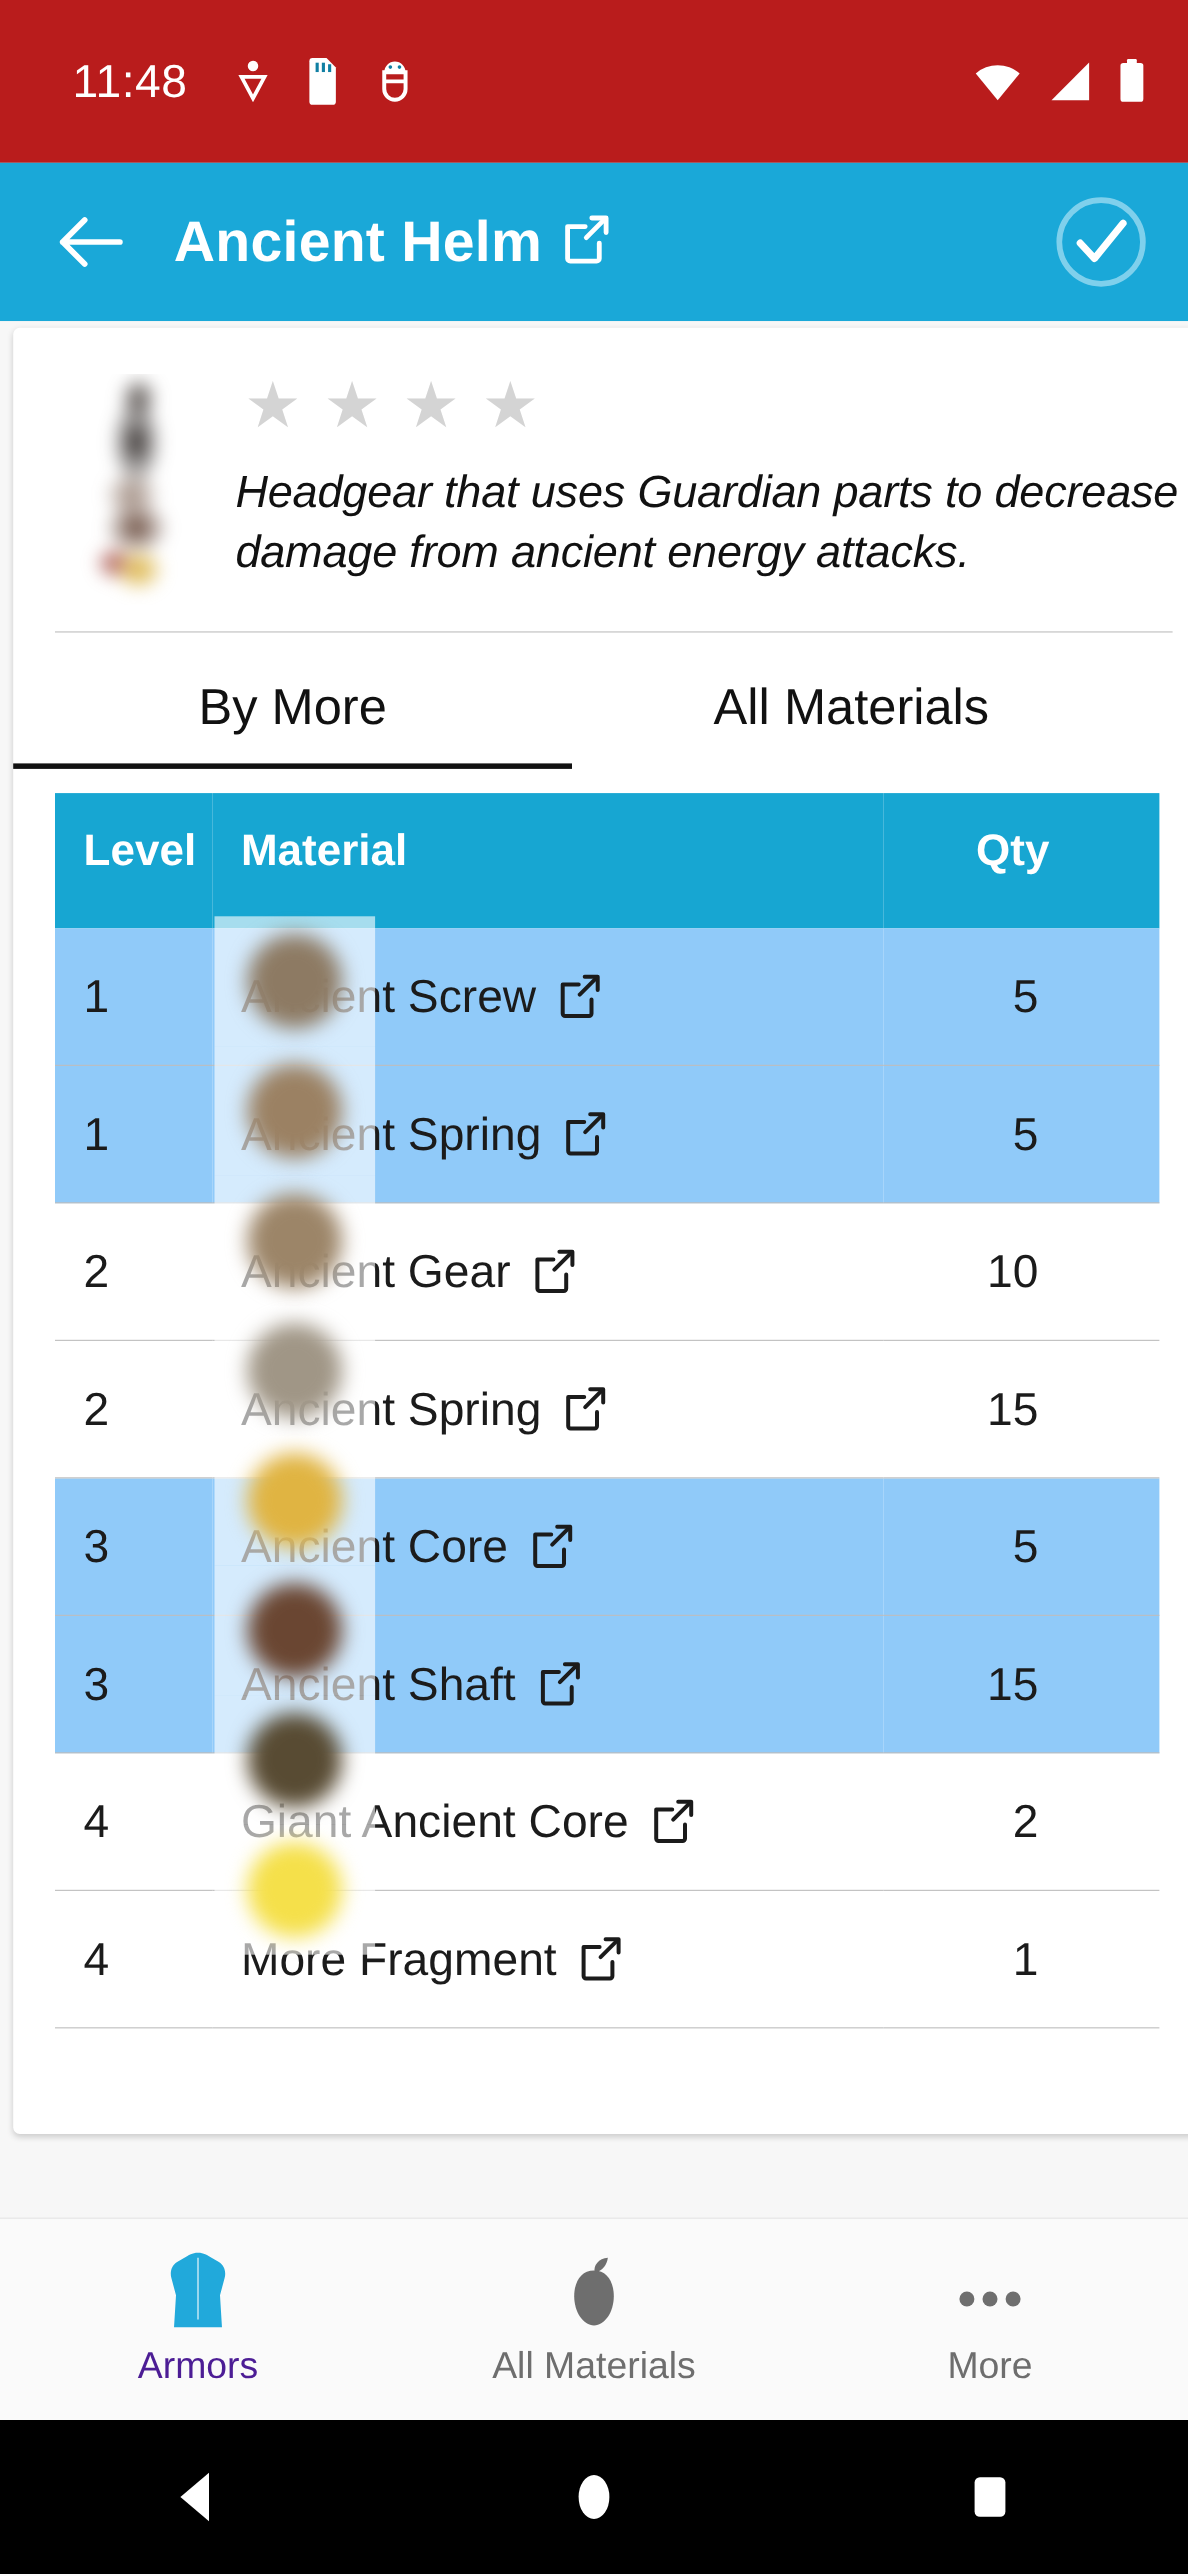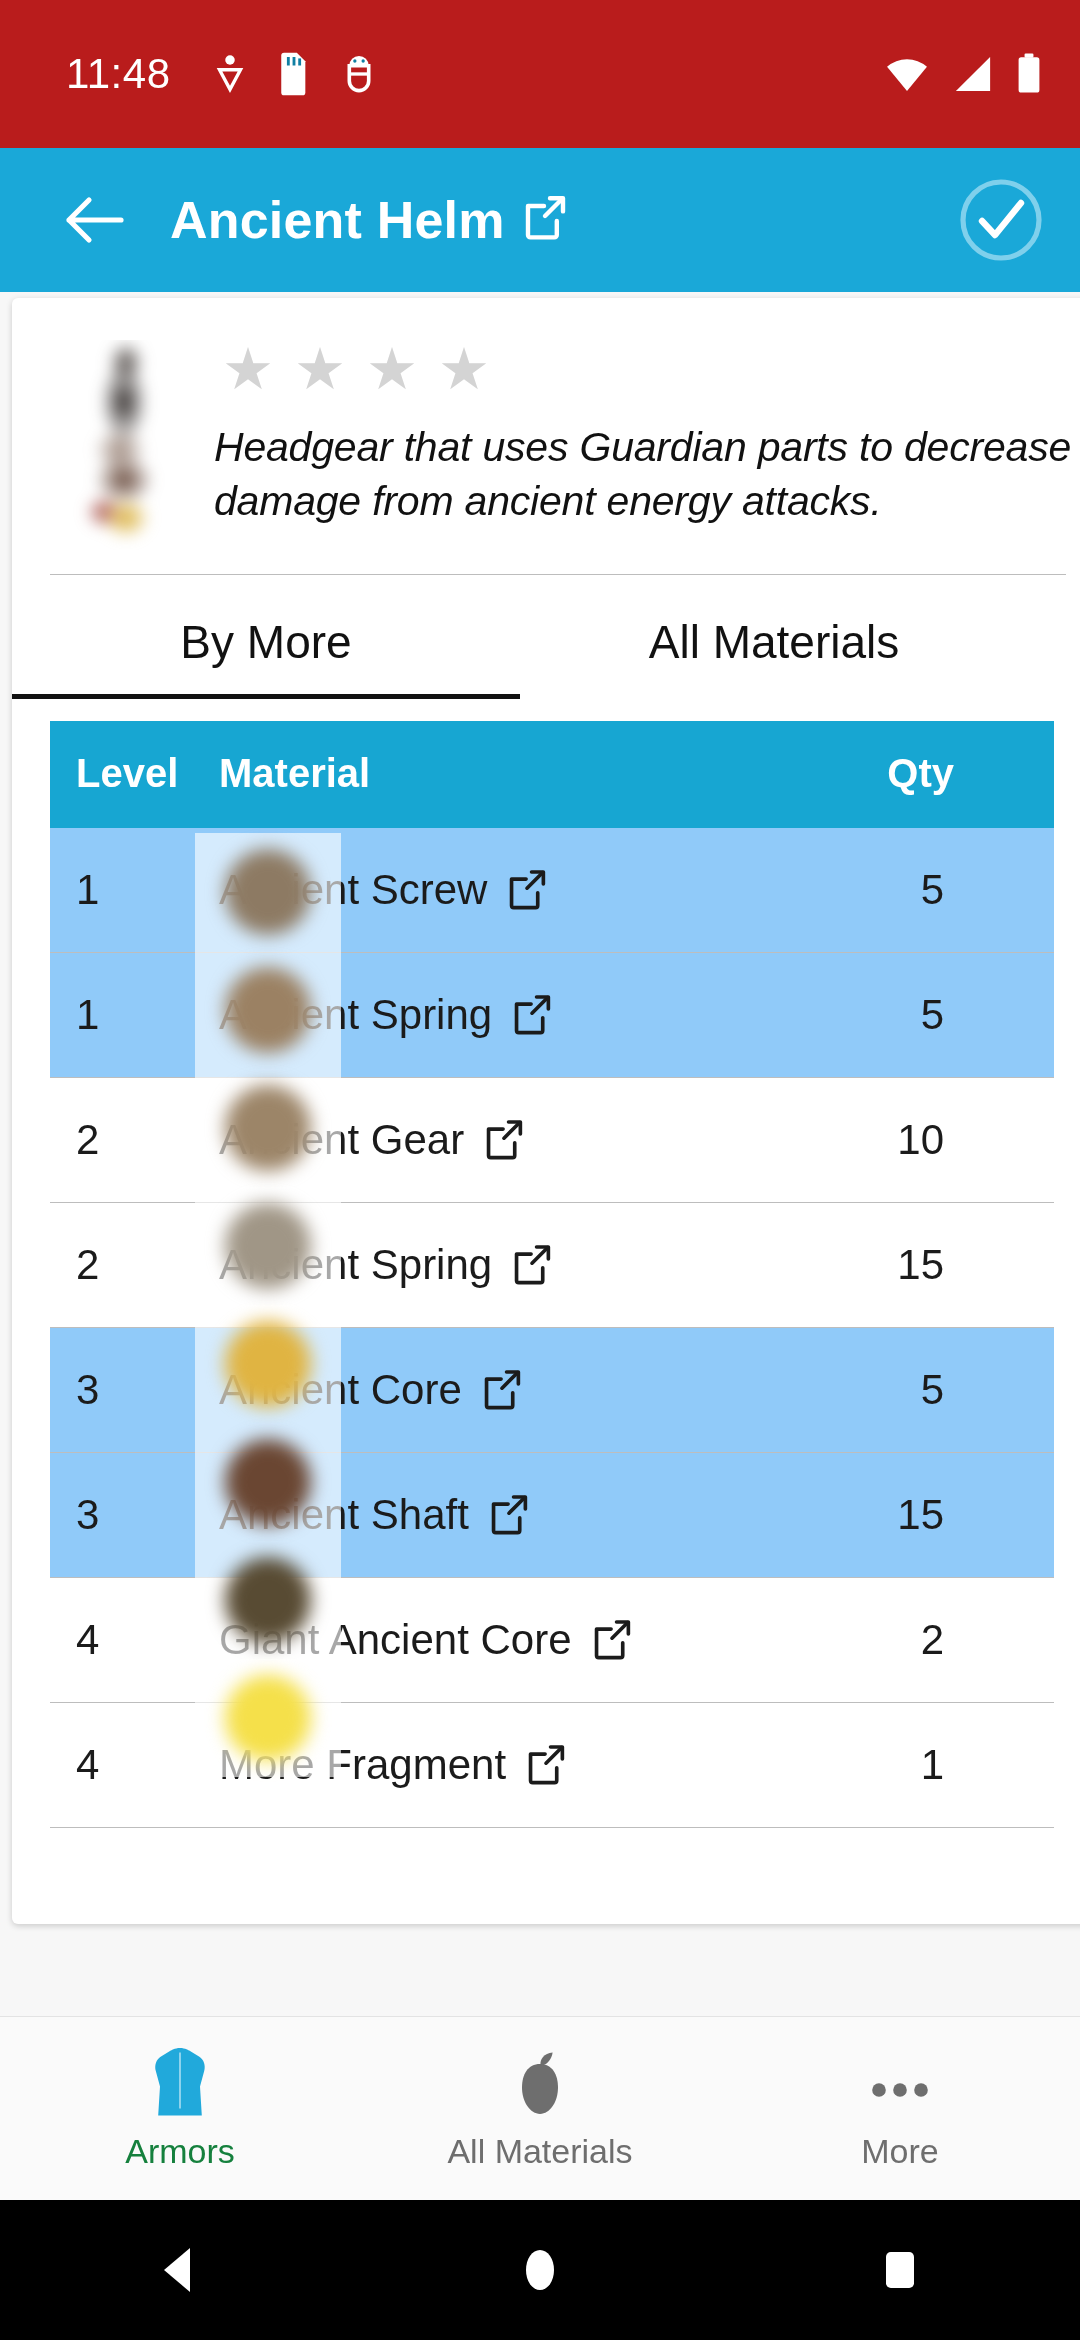--- a/index.html
+++ b/index.html
@@ -19,21 +19,21 @@
   }
   .sb-time { color:#fff; font-size:42px; letter-spacing:0.5px; }
   .sb-left-icons { display:flex; align-items:center; gap:30px; margin-left:42px; }
   .sb-spacer { flex:1; }
   .sb-right-icons { display:flex; align-items:center; gap:22px; }
   .sb-ico svg { display:block; }
 
   
   .appbar {
     position:absolute; top:148px; left:0; width:1080px; height:144px;
-    background:#1AA8D8; display:flex; align-items:center; padding:0 36px 0 56px;
+    background:#1AA8D8; display:flex; align-items:center; padding:0 36px 0 44px;
   }
   .back-btn { width:76px; height:76px; display:flex; align-items:center; justify-content:center; }
   .appbar-title-wrap { display:flex; align-items:center; margin-left:38px; gap:18px; }
   .appbar-title { color:#fff; font-size:52px; font-weight:bold; letter-spacing:0.2px; white-space:nowrap; }
   .appbar-spacer { flex:1; }
   .appbar-action { width:86px; height:86px; display:flex; align-items:center; justify-content:center; }
 
   
   .content {
     position:absolute; top:292px; left:0; width:1080px; height:1724px;
@@ -80,21 +80,21 @@
   }
   .tab.active:after {
     content:""; position:absolute; left:0; right:0; bottom:0; height:5px; background:#111;
   }
 
   
   .table-area { position:relative; padding:22px 0 0 0; }
   .tbl { width:1004px; margin-left:38px; border-collapse:collapse; table-layout:fixed; }
   .tbl th {
     background:#17A6D2; color:#fff; font-size:40px; font-weight:bold;
-    text-align:left; padding:30px 0 32px 0;
+    text-align:left; padding:30px 0 48px 0;
   }
   .tbl th.c-level { width:143px; padding-left:26px; }
   .tbl th.c-mat   { width:610px; padding-left:26px; }
   .tbl th.c-qty   { width:251px; text-align:right; padding-right:100px; }
   .tbl td {
     font-size:42px; color:#1b1b1b; padding:38px 0 38px 0;
     border-bottom:1px solid #bdbdbd; background:#fff;
   }
   .tbl tr.hl td { background:#90CAF9; }
   .tbl td.c-level { padding-left:26px; }
@@ -122,21 +122,21 @@
 
   
   .bottomnav {
     position:absolute; left:0; bottom:140px; width:1080px; height:184px;
     background:#fafafa; border-top:1px solid #e3e3e3;
     display:flex; align-items:center;
   }
   .bn-item { flex:1; display:flex; flex-direction:column; align-items:center; gap:10px; }
   .bn-ico { height:76px; display:flex; align-items:flex-end; justify-content:center; }
   .bn-label { font-size:34px; color:#6e6e6e; }
-  .bn-item.active .bn-label { color:#15803d; }
+  .bn-item.active .bn-label { color:#4c1d95; }
 
   
   .navbar {
     position:absolute; left:0; bottom:0; width:1080px; height:140px;
     background:#000; display:flex; align-items:center; justify-content:space-around;
   }
   .nav-btn { width:120px; height:120px; display:flex; align-items:center; justify-content:center; }
 </style>
 </head>
 <body>

